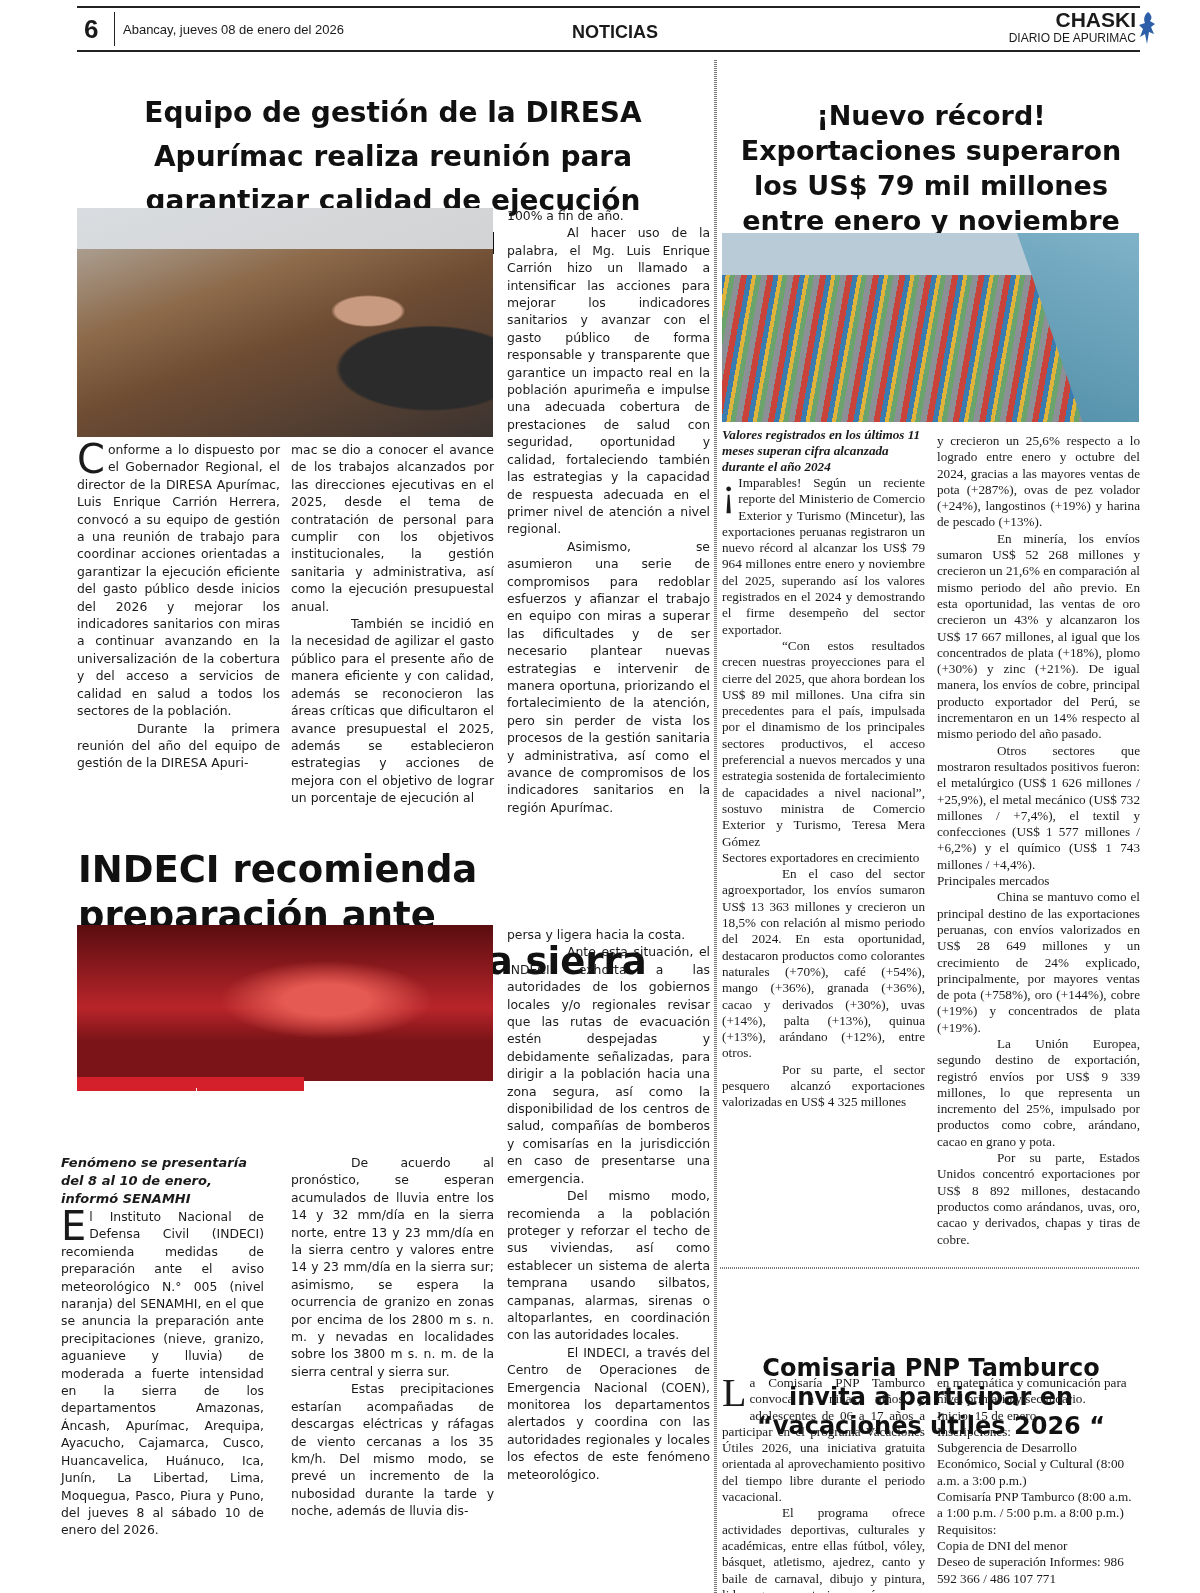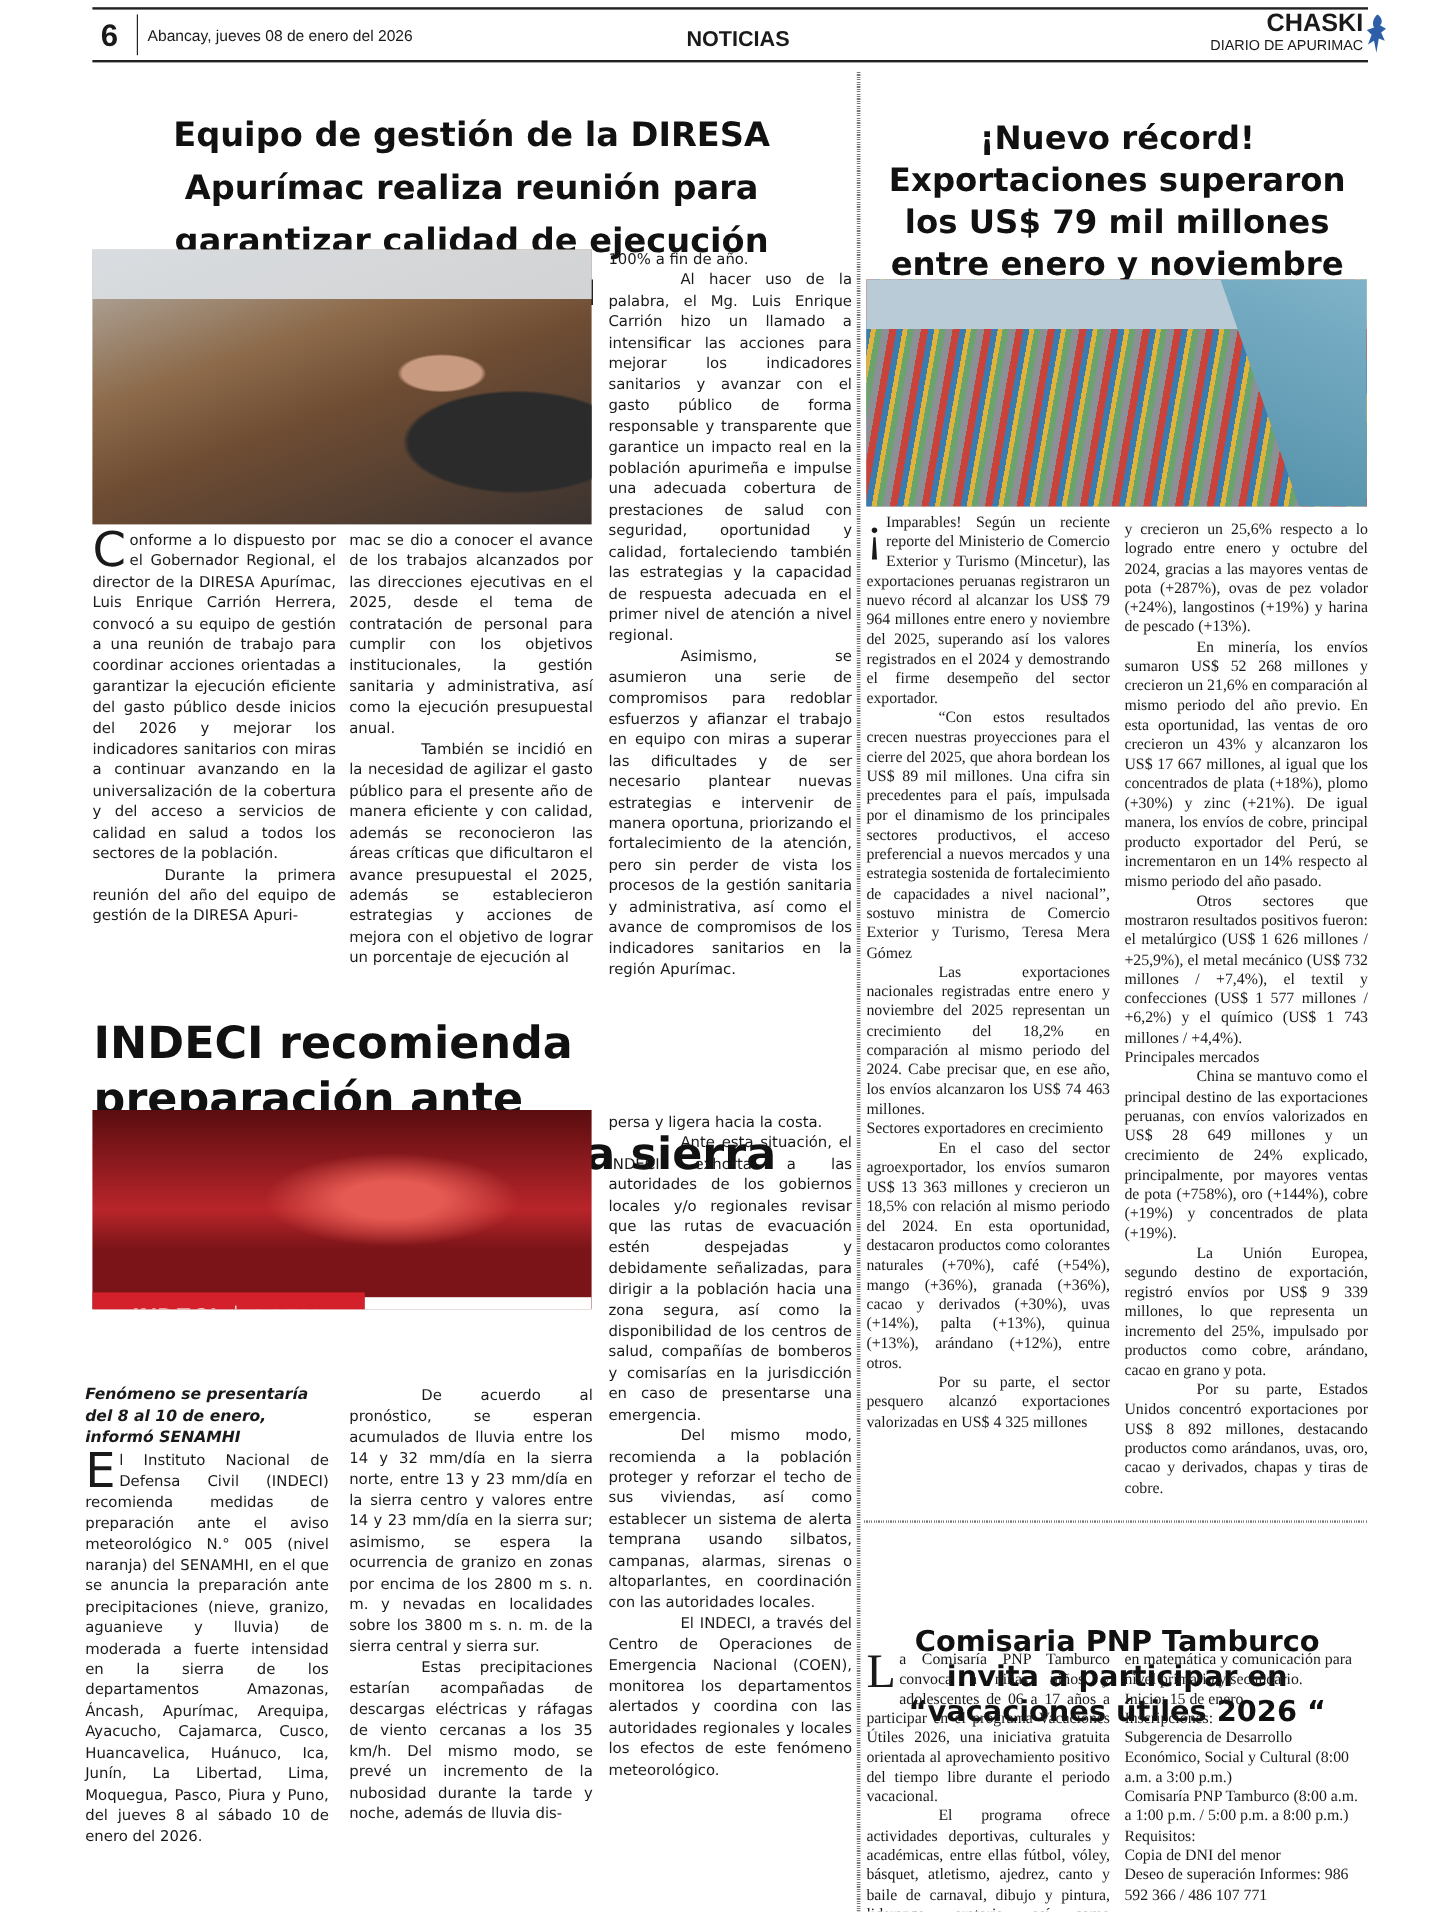--- a/index.html
+++ b/index.html
@@ -73,21 +73,21 @@
   .col p { margin:0; }
   .col p.ind { text-indent:60px; }
   .dropcap { float:left; font-size:40px; line-height:32px; margin:2px 3px 0 0; font-weight:normal; }
   .serif .dropcap { font-size:40px; line-height:32px; font-family:"Liberation Serif", serif; }
   .caption { font-family:"Liberation Serif", serif; font-style:italic; font-weight:bold; font-size:13.2px; line-height:16px; text-align:left; }
   .caption-sans { font-family:"DejaVu Sans", sans-serif; font-style:italic; font-weight:bold; font-size:13px; line-height:18px; text-align:left; }
 
   .c1 { left:77px; top:441px; width:203px; }
   .c2 { left:291px; top:441px; width:203px; }
   .c3 { left:507px; top:207px; width:203px; }
-  .c4 { left:71px; top:1154px; width:203px; }
+  .c4 { left:61px; top:1154px; width:203px; }
   .c5 { left:291px; top:1154px; width:203px; }
   .c6 { left:507px; top:926px; width:203px; }
   .c7 { left:722px; top:427px; width:203px; }
   .c8 { left:937px; top:433px; width:203px; }
   .c9 { left:722px; top:1375px; width:203px; }
   .c10 { left:937px; top:1375px; width:203px; text-align:left; }
 </style>
 </head>
 <body>
 
@@ -168,23 +168,23 @@
     <p class="ind">Del mismo modo, recomienda a la población proteger y reforzar el techo de sus viviendas, así como establecer un sistema de alerta temprana usando silbatos, campanas, alarmas, sirenas o altoparlantes, en coordinación con las autoridades locales.</p>
     <p class="ind">El INDECI, a través del Centro de Operaciones de Emergencia Nacional (COEN), monitorea los departamentos alertados y coordina con las autoridades regionales y locales los efectos de este fenómeno meteorológico.</p>
   </div>
 
   <h1 class="headline h2">¡Nuevo récord! Exportaciones superaron los US$ 79 mil millones entre enero y noviembre del 2025</h1>
   <div class="photo photo2">
       <div class="water"></div>
     </div>
 
   <div class="col serif c7">
+    <p class="caption">Valores registrados en los últimos 11 meses superan cifra alcanzada durante el año 2024</p>
     <p><span class="dropcap">¡</span><span>Imparables! Según un reciente reporte del Ministerio de Comercio Exterior y Turismo (Mincetur), las exportaciones peruanas registraron un nuevo récord al alcanzar los US$ 79 964 millones entre enero y noviembre del 2025, superando así los valores registrados en el 2024 y demostrando el firme desempeño del sector exportador.</span></p>
     <p class="ind">“Con estos resultados crecen nuestras proyecciones para el cierre del 2025, que ahora bordean los US$ 89 mil millones. Una cifra sin precedentes para el país, impulsada por el dinamismo de los principales sectores productivos, el acceso preferencial a nuevos mercados y una estrategia sostenida de fortalecimiento de capacidades a nivel nacional”, sostuvo ministra de Comercio Exterior y Turismo, Teresa Mera Gómez</p>
-    <p class="ind">Las exportaciones nacionales registradas entre enero y noviembre del 2025 representan un crecimiento del 18,2% en comparación al mismo periodo del 2024. Cabe precisar que, en ese año, los envíos alcanzaron los US$ 74 463 millones.</p>
     <p>Sectores exportadores en crecimiento</p>
     <p class="ind">En el caso del sector agroexportador, los envíos sumaron US$ 13 363 millones y crecieron un 18,5% con relación al mismo periodo del 2024. En esta oportunidad, destacaron productos como colorantes naturales (+70%), café (+54%), mango (+36%), granada (+36%), cacao y derivados (+30%), uvas (+14%), palta (+13%), quinua (+13%), arándano (+12%), entre otros.</p>
     <p class="ind">Por su parte, el sector pesquero alcanzó exportaciones valorizadas en US$ 4 325 millones</p>
   </div>
   <div class="col serif c8">
     <p>y crecieron un 25,6% respecto a lo logrado entre enero y octubre del 2024, gracias a las mayores ventas de pota (+287%), ovas de pez volador (+24%), langostinos (+19%) y harina de pescado (+13%).</p>
     <p class="ind">En minería, los envíos sumaron US$ 52 268 millones y crecieron un 21,6% en comparación al mismo periodo del año previo. En esta oportunidad, las ventas de oro crecieron un 43% y alcanzaron los US$ 17 667 millones, al igual que los concentrados de plata (+18%), plomo (+30%) y zinc (+21%). De igual manera, los envíos de cobre, principal producto exportador del Perú, se incrementaron en un 14% respecto al mismo periodo del año pasado.</p>
     <p class="ind">Otros sectores que mostraron resultados positivos fueron: el metalúrgico (US$ 1 626 millones / +25,9%), el metal mecánico (US$ 732 millones / +7,4%), el textil y confecciones (US$ 1 577 millones / +6,2%) y el químico (US$ 1 743 millones / +4,4%).</p>
     <p>Principales mercados</p>
     <p class="ind">China se mantuvo como el principal destino de las exportaciones peruanas, con envíos valorizados en US$ 28 649 millones y un crecimiento de 24% explicado, principalmente, por mayores ventas de pota (+758%), oro (+144%), cobre (+19%) y concentrados de plata (+19%).</p>

